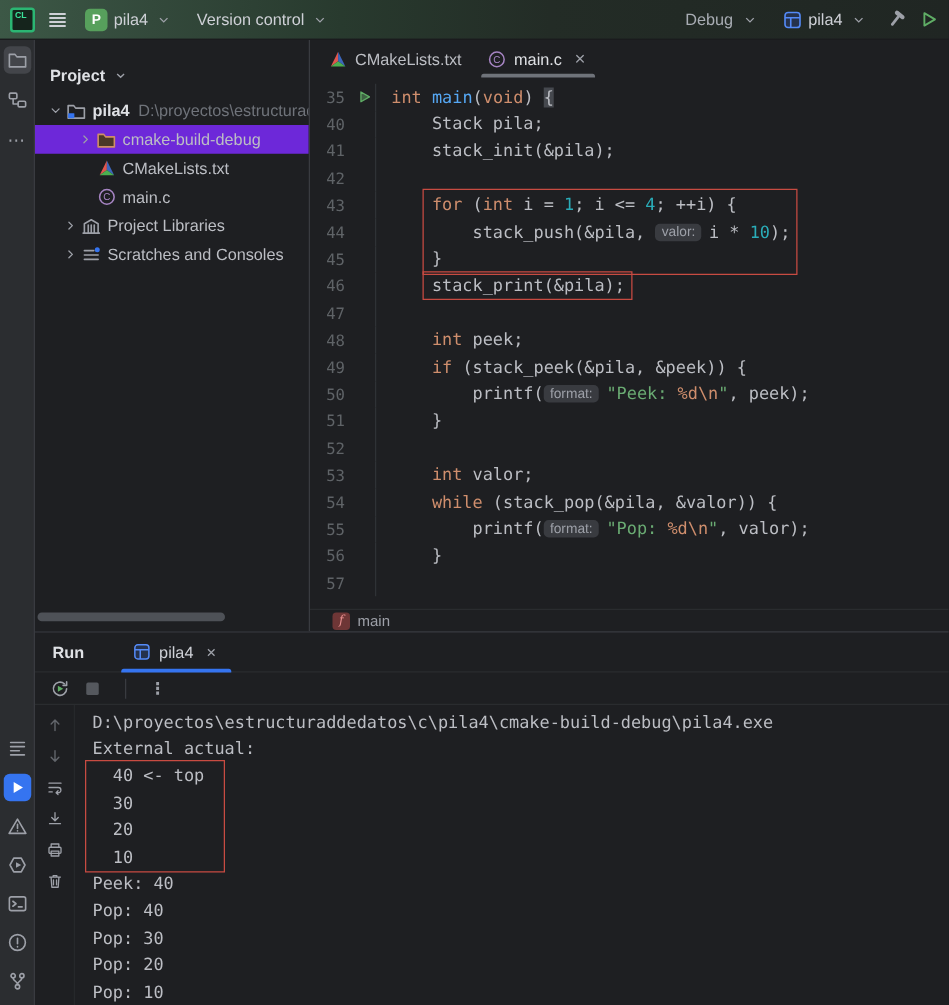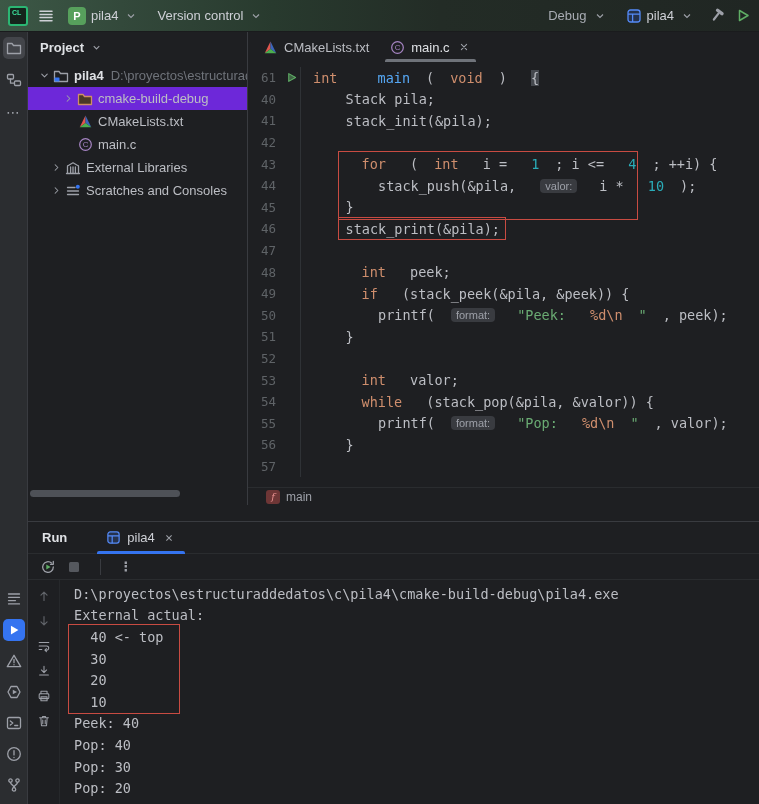--- a/index.html
+++ b/index.html
@@ -33,21 +33,21 @@
   .stripe .bottom-group .sbtn { margin-bottom:9px; }
   .stripe .bottom-group .sbtn:last-child { margin-bottom:0; }
 
   .content { flex:1; display:flex; flex-direction:column; min-width:0; }
   .upper { height:473px; flex:0 0 473px; display:flex; min-width:0; }
 
   
   .project-panel { width:220px; flex:0 0 220px; border-right:1px solid #393B40; display:flex;
     flex-direction:column; position:relative; background:#1E1F22; }
   .pp-header { height:30px; flex:0 0 30px; display:flex; align-items:center; gap:4px; padding-left:12px;
-    font-weight:bold; color:#DFE1E5; }
+    font-weight:bold; color:#DFE1E5;margin-top:13px; }
   .tree { flex:1; overflow:hidden; padding-top:2px; }
   .tree-row { height:23px; display:flex; align-items:center; white-space:nowrap; overflow:hidden; }
   .tree-row.selected { background:#6d28d9; }
   .tree-row .chev { width:16px; flex:0 0 16px; display:flex; align-items:center; justify-content:center; }
   .tree-row .ticon { width:18px; flex:0 0 18px; display:flex; align-items:center; justify-content:center; margin-right:4px; }
   .tree-row .tlabel { color:#BCBEC4; }
   .tree-row .tlabel.bold { font-weight:bold; color:#DFE1E5; }
   .tree-row .tpath { color:#6F737A; margin-left:7px; overflow:hidden; }
   .pp-hscroll { position:absolute; left:2px; bottom:8px; width:150px; height:7px; border-radius:4px; background:#4E5157; }
 
@@ -57,41 +57,41 @@
   .etab { display:flex; align-items:center; gap:6px; padding:0 10px; color:#BCBEC4; position:relative; }
   .etab.active { color:#DFE1E5; }
   .etab.active::after { content:""; position:absolute; left:6px; right:6px; bottom:0; height:3px;
     border-radius:2px 2px 0 0; background:#6F737A; }
   .code-area { flex:1; position:relative; font-family:"DejaVu Sans Mono",monospace; font-size:13.5px;
     padding-top:5px; overflow:hidden; }
   .code-line { height:21.6px; display:flex; align-items:center; }
   .lnum { width:34px; flex:0 0 34px; text-align:right; padding-right:6px; color:#5F6367; font-size:12.5px; }
   .lrun { width:18px; flex:0 0 18px; display:flex; align-items:center; justify-content:center; }
   .ltext { flex:1; border-left:1px solid #2F3236; padding-left:12px; white-space:pre; height:100%;
-    display:flex; align-items:center;gap:16px; }
+    display:flex; align-items:center; }
   .c-p   { color:#BCBEC4; }
   .c-kw  { color:#CF8E6D; }
   .c-fn  { color:#56A8F5; }
   .c-num { color:#2AACB8; }
   .c-str { color:#6AAB73; }
   .c-fmt { color:#CF8E6D; }
   .c-brhl{ color:#BCBEC4; background:#45484E; }
   .c-inlay { background:#393B40; color:#9DA0A8; border-radius:4px; padding:1px 5px; font-size:11px;
     margin-right:6px; font-family:"Liberation Sans",sans-serif; }
   .ann { position:absolute; border:1.5px solid #C84B42; pointer-events:none; }
   .ann-for   { left:90px;  top:89px;  width:300px; height:69px; }
   .ann-print { left:90px;  top:155px; width:168px; height:23px; }
   .breadcrumbs { height:18px; flex:0 0 18px; display:flex; align-items:center; gap:6px; padding-left:18px;
     font-size:12px; color:#9DA0A8; border-top:1px solid #2A2C2F; }
   .fn-chip { width:14px; height:14px; border-radius:3px; background:#6E3636; color:#E58E8E;
     display:flex; align-items:center; justify-content:center; font-size:10px; font-style:italic;
     font-family:"DejaVu Serif",serif; }
 
   
-  .run-panel { flex:1; border-top:1px solid #393B40; display:flex; flex-direction:column; min-height:0; background:#1E1F22;margin-top:16px; }
+  .run-panel { flex:1; border-top:1px solid #393B40; display:flex; flex-direction:column; min-height:0; background:#1E1F22; }
   .rp-header { height:32px; flex:0 0 32px; display:flex; align-items:stretch; padding-left:14px;
     border-bottom:1px solid #2A2C2F; }
   .rp-title { display:flex; align-items:center; font-weight:bold; color:#DFE1E5; }
   .rtab { margin-left:28px; display:flex; align-items:center; gap:6px; padding:0 10px; position:relative; color:#CED0D6; }
   .rtab::after { content:""; position:absolute; left:2px; right:2px; bottom:-1px; height:3px;
     border-radius:2px 2px 0 0; background:#3574F0; }
   .rp-toolbar { height:26px; flex:0 0 26px; display:flex; align-items:center; gap:10px; padding-left:12px;
     border-bottom:1px solid #2A2C2F; }
   .vsep { width:1px; height:16px; background:#393B40; }
   .console-wrap { flex:1; display:flex; min-height:0; }
@@ -302,21 +302,21 @@
                 <span class="chev">
                   <svg width="11" height="11" viewBox="0 0 16 16" fill="none" stroke="#9DA0A8" stroke-width="1.5" stroke-linecap="round" stroke-linejoin="round">
                     <path d="M6 4l4 4-4 4"></path>
                   </svg>
                 </span>
                 <span class="ticon">
                   <svg width="16" height="16" viewBox="0 0 16 16" fill="none" stroke="#9DA0A8" stroke-width="1.3" stroke-linecap="round" stroke-linejoin="round">
                     <path d="M2.5 6l5.5-3.2L13.5 6M2.5 6v7.5M13.5 6v7.5M5.6 7v6.5M8 7v6.5M10.4 7v6.5M1.5 13.5h13"></path>
                   </svg>
                 </span>
-                <span class="tlabel">External Libraries</span>
+                <span class="tlabel">Project Libraries</span>
               </div>
               <div class="tree-row" style="padding-left: 20px;">
                 <span class="chev">
                   <svg width="11" height="11" viewBox="0 0 16 16" fill="none" stroke="#9DA0A8" stroke-width="1.5" stroke-linecap="round" stroke-linejoin="round">
                     <path d="M6 4l4 4-4 4"></path>
                   </svg>
                 </span>
                 <span class="ticon">
                   <svg width="16" height="16" viewBox="0 0 16 16" fill="none" stroke="#9DA0A8" stroke-width="1.3" stroke-linecap="round" stroke-linejoin="round">
                     <path d="M2.5 4.5h7.5M2.5 8h11M2.5 11.5h11"></path>
@@ -352,21 +352,21 @@
                 <span class="icon16">
                   <svg width="12" height="12" viewBox="0 0 16 16" fill="none" stroke="#9DA0A8" stroke-width="1.4" stroke-linecap="round" stroke-linejoin="round">
                     <path d="M4.5 4.5l7 7M11.5 4.5l-7 7"></path>
                   </svg>
                 </span>
               </div>
             </div>
           <div class="code-area">
             <div>
                 <div class="code-line">
-                  <span class="lnum">61</span>
+                  <span class="lnum">35</span>
                   <span class="lrun">
                     <svg width="13" height="13" viewBox="0 0 16 16">
                       <polygon points="4.6,3.2 13,8 4.6,12.8" fill="#3E6243" stroke="#5FAD65" stroke-width="1.3" stroke-linejoin="round"></polygon>
                     </svg>
                   </span>
                   <span class="ltext"><span class="c-kw">int</span><span class="c-p"> </span><span class="c-fn">main</span><span class="c-p">(</span><span class="c-kw">void</span><span class="c-p">) </span><span class="c-brhl">{</span></span>
                 </div>
                 <div class="code-line">
                   <span class="lnum">40</span>
                   <span class="lrun"></span>

